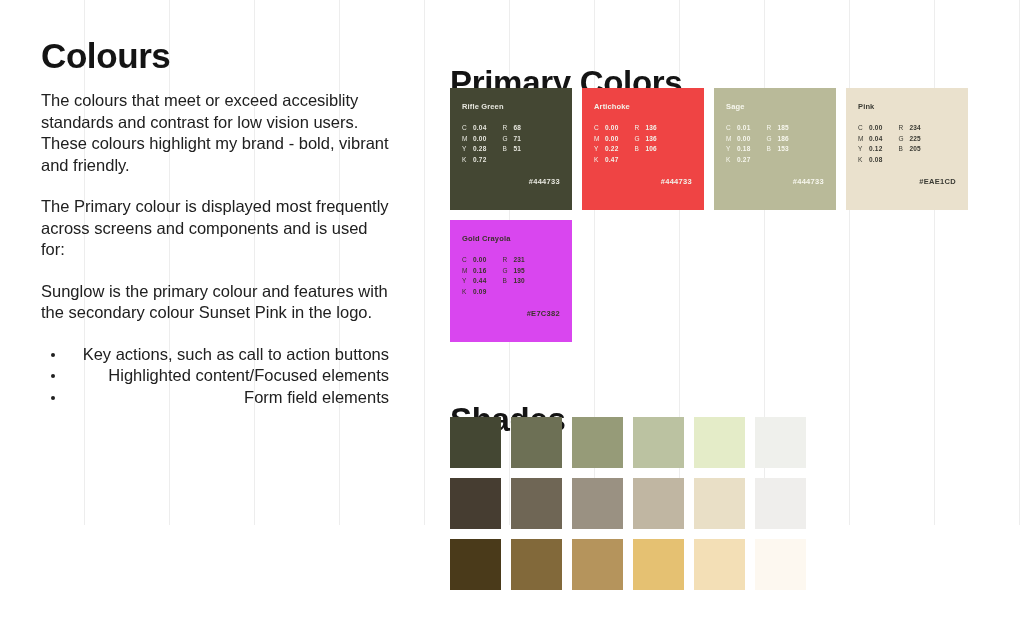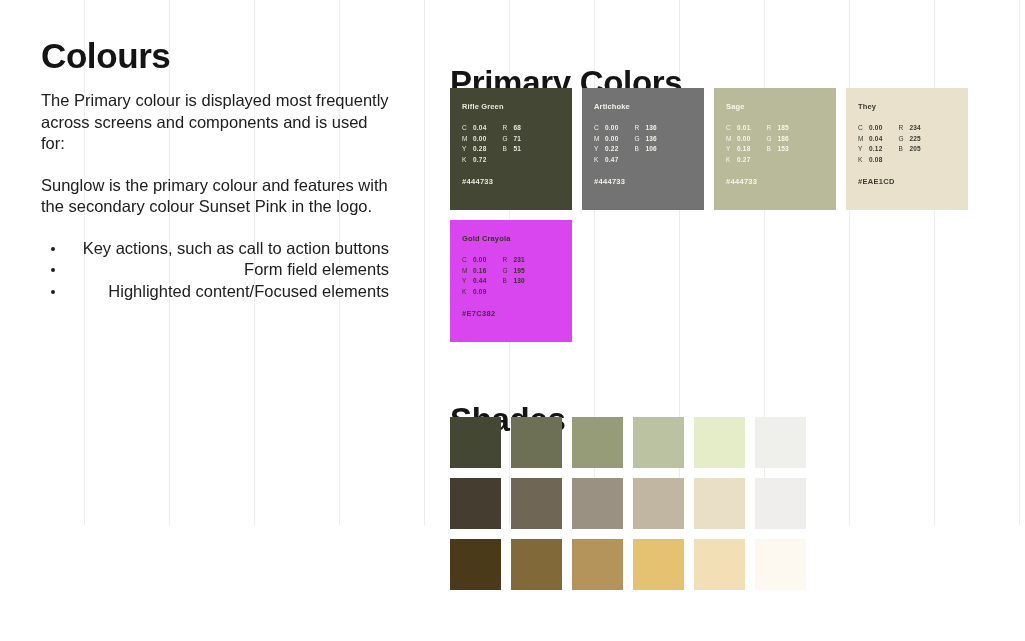--- a/index.html
+++ b/index.html
@@ -122,20 +122,21 @@
     gap:5px;
     line-height:9.5px;
   }
   .sw-row .k { width:6px; display:inline-block; }
   .sw-row .v { font-weight:bold; }
   .sw-hex {
     font-size:7.5px;
     font-weight:bold;
     letter-spacing:0.3px;
     margin-top:13px;
+    text-align:right;
   }
 
   
   .shades-title-wrap {
     position:absolute;
     left:450px; top:373px;
   }
   .shades-grid {
     position:absolute;
     left:450px; top:417px;
@@ -150,27 +151,28 @@
 <body>
 
 <div id="page">
   <div id="grid"></div>
 
   <div id="content">
 
     <div class="left-col">
       <h1 class="page-title">Colours</h1>
 
+      <p class="body-para">The colours that meet or exceed accesiblity standards and contrast for low vision users. These colours highlight my brand - bold, vibrant and friendly.</p>
       <p class="body-para">The Primary colour is displayed most frequently across screens and components and is used for:</p>
       <p class="body-para">Sunglow is the primary colour and features with the secondary colour Sunset Pink in the logo.</p>
 
       <ul class="bullets">
         <li>Key actions, such as call to action buttons</li>
+        <li>Highlighted content/Focused elements</li>
         <li>Form field elements</li>
-        <li>Highlighted content/Focused elements</li>
       </ul>
 
     </div>
 
     <div class="right-col">
       <h2 class="section-title">Primary Colors</h2>
     </div>
 
     <div class="primary-grid" id="primary-grid">
         <div class="swatch-card" style="background: rgb(68, 71, 51); color: rgb(232, 232, 224);">
@@ -204,21 +206,21 @@
                 <span class="v">71</span>
               </div>
               <div class="sw-row">
                 <span class="k">B</span>
                 <span class="v">51</span>
               </div>
             </div>
           </div>
           <div class="sw-hex">#444733</div>
         </div>
-        <div class="swatch-card" style="background: #737373; color: rgb(242, 242, 234);">
+        <div class="swatch-card" style="background: #ef4444; color: rgb(242, 242, 234);">
           <div class="sw-name">Artichoke</div>
           <div class="sw-values">
             <div class="sw-col">
               <div class="sw-row">
                 <span class="k">C</span>
                 <span class="v">0.00</span>
               </div>
               <div class="sw-row">
                 <span class="k">M</span>
                 <span class="v">0.00</span>
@@ -281,21 +283,21 @@
               </div>
               <div class="sw-row">
                 <span class="k">B</span>
                 <span class="v">153</span>
               </div>
             </div>
           </div>
           <div class="sw-hex">#444733</div>
         </div>
         <div class="swatch-card" style="background: rgb(234, 225, 205); color: rgb(58, 58, 51);">
-          <div class="sw-name">They</div>
+          <div class="sw-name">Pink</div>
           <div class="sw-values">
             <div class="sw-col">
               <div class="sw-row">
                 <span class="k">C</span>
                 <span class="v">0.00</span>
               </div>
               <div class="sw-row">
                 <span class="k">M</span>
                 <span class="v">0.04</span>
               </div>

